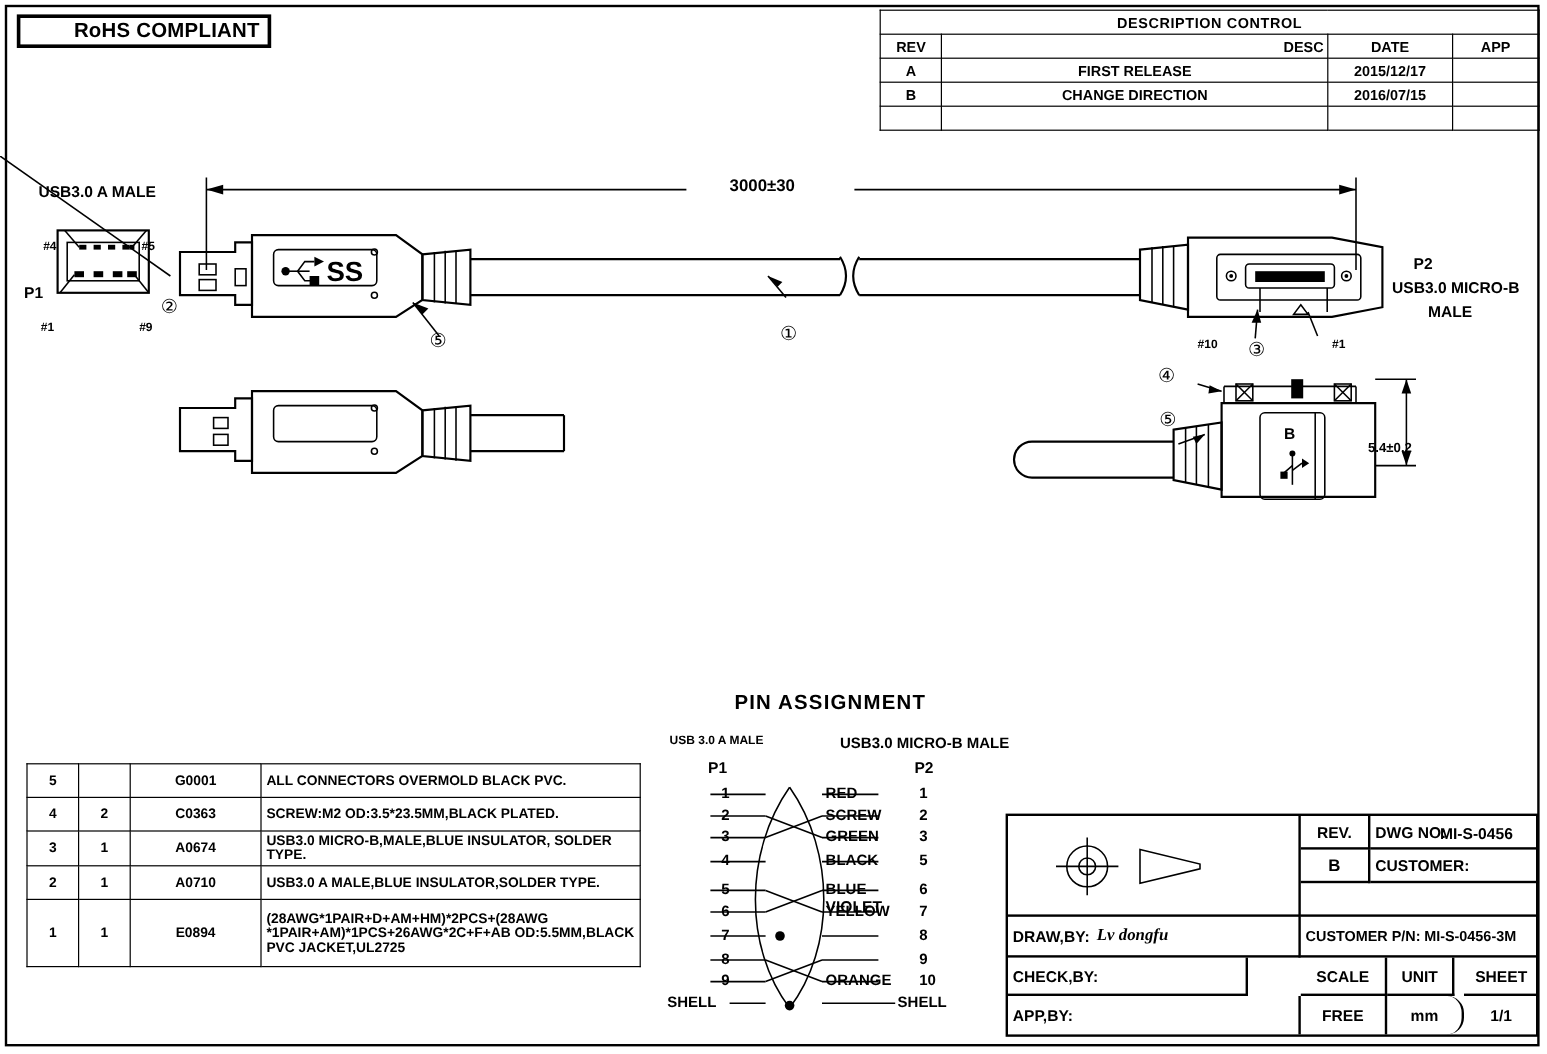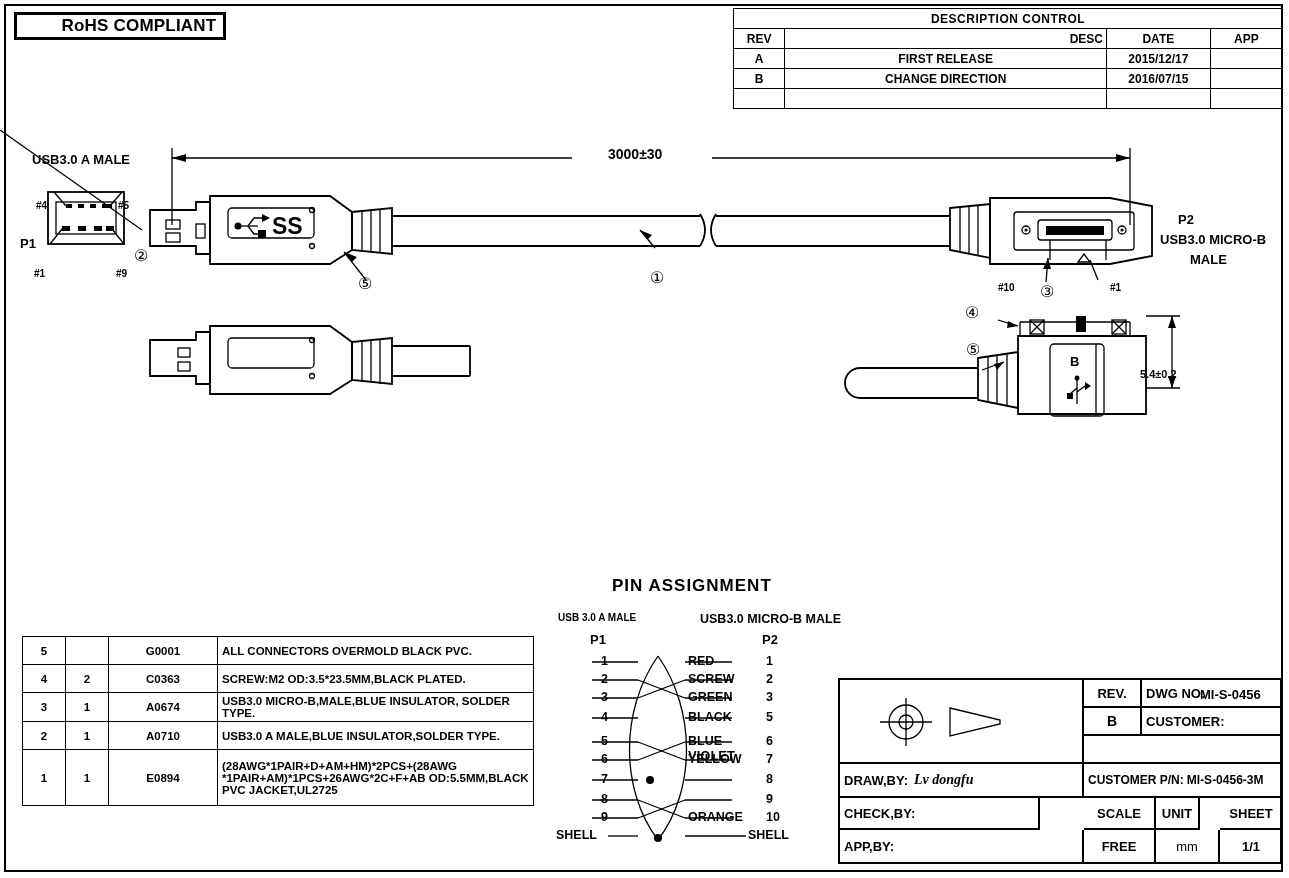--- a/index.html
+++ b/index.html
@@ -408,21 +408,21 @@
       <span style="font-weight:bold;font-size:13px;">DRAW,BY:</span>
       <span class="sig" style="font-size:14px;">Lv  dongfu</span>
     </div>
     <div style="position:absolute;left:244px;top:84px;width:198px;height:34px;border-bottom:2px solid #000;box-sizing:border-box;display:flex;align-items:center;padding-left:4px;gap:3px;">
       <span style="font-weight:bold;font-size:12px;">CUSTOMER P/N:</span>
       <span style="font-weight:bold;font-size:12px;">MI-S-0456-3M</span>
     </div>
 
     <div style="position:absolute;left:0;top:118px;width:200px;height:32px;border-bottom:2px solid #000;border-right:2px solid #000;box-sizing:border-box;display:flex;align-items:center;padding-left:4px;font-weight:bold;font-size:13px;">CHECK,BY:</div>
     <div style="position:absolute;left:244px;top:118px;width:72px;height:32px;border-bottom:2px solid #000;border-right:2px solid #000;box-sizing:border-box;display:flex;align-items:center;justify-content:center;font-weight:bold;font-size:13px;">SCALE</div>
-    <div style="position:absolute;left:316px;top:118px;width:44px;height:32px;border-bottom:2px solid #000;border-right:2px solid #000;box-sizing:border-box;display:flex;align-items:center;justify-content:center;font-weight:bold;font-size:13px;">UNIT</div>
+    <div style="position:absolute;left:316px;top:118px;width:56px;height:32px;border-bottom:2px solid #000;border-right:2px solid #000;box-sizing:border-box;display:flex;align-items:center;justify-content:center;font-weight:bold;font-size:13px;">UNIT</div>
     <div style="position:absolute;left:380px;top:118px;width:62px;height:32px;border-bottom:2px solid #000;box-sizing:border-box;display:flex;align-items:center;justify-content:center;font-weight:bold;font-size:13px;">SHEET</div>
 
     <div style="position:absolute;left:0;top:150px;width:244px;height:32px;border-right:2px solid #000;box-sizing:border-box;display:flex;align-items:center;padding-left:4px;font-weight:bold;font-size:13px;">APP,BY:</div>
     <div style="position:absolute;left:244px;top:150px;width:72px;height:32px;border-right:2px solid #000;box-sizing:border-box;display:flex;align-items:center;justify-content:center;font-weight:bold;font-size:13px;">FREE</div>
-    <div style="position:absolute;left:316px;top:150px;width:64px;height:32px;border-right:2px solid #000;box-sizing:border-box;display:flex;align-items:center;justify-content:center;font-weight:normal;font-size:13px;">mm</div>
+    <div style="position:absolute;left:316px;top:150px;width:64px;height:32px;border-right:2px solid #000;box-sizing:border-box;display:flex;align-items:center;justify-content:center;font-weight:bold;font-size:13px;border-radius:14px;">mm</div>
     <div style="position:absolute;left:380px;top:150px;width:62px;height:32px;box-sizing:border-box;display:flex;align-items:center;justify-content:center;font-weight:bold;font-size:13px;">1/1</div>
   </div>
 </div>
 
 </body></html>

